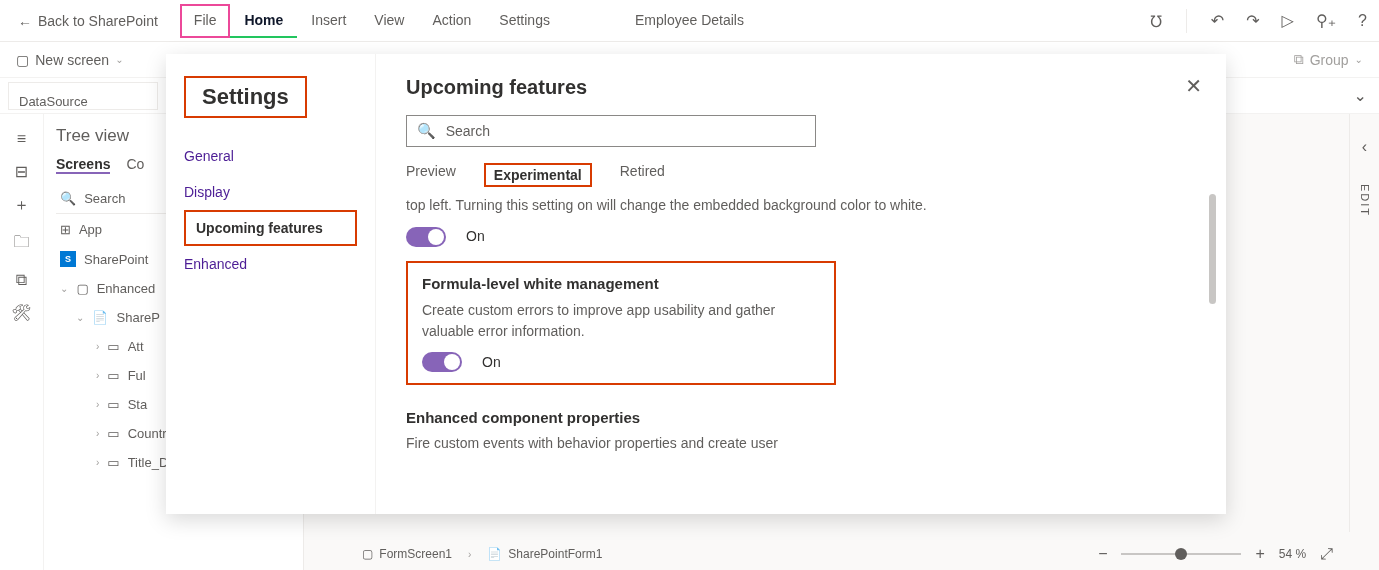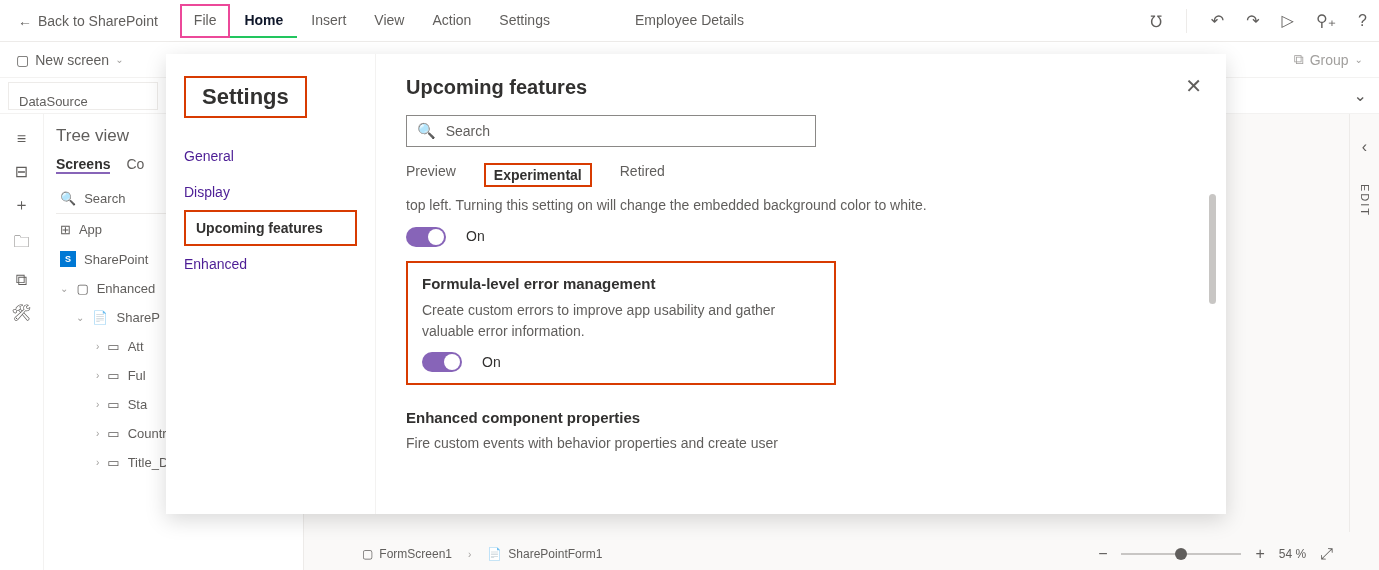--- a/index.html
+++ b/index.html
@@ -254,21 +254,21 @@
     </div>
 
     <div class="panel-body">
       <div>top left. Turning this setting on will change the embedded background color to white.</div>
       <div class="toggle-row">
         <div class="toggle"></div>
         <span class="toggle-label">On</span>
       </div>
 
       <div class="feature-block redblock">
-        <div class="feature-title">Formula-level error management</div>
+        <div class="feature-title">Formula-level white management</div>
         <div class="feature-desc">Create custom errors to improve app usability and gather valuable error information.</div>
         <div class="toggle-row">
           <div class="toggle"></div>
           <span class="toggle-label">On</span>
         </div>
       </div>
 
       <div class="feature-block">
         <div class="feature-title">Enhanced component properties</div>
         <div class="feature-desc">Fire custom events with behavior properties and create user</div>

